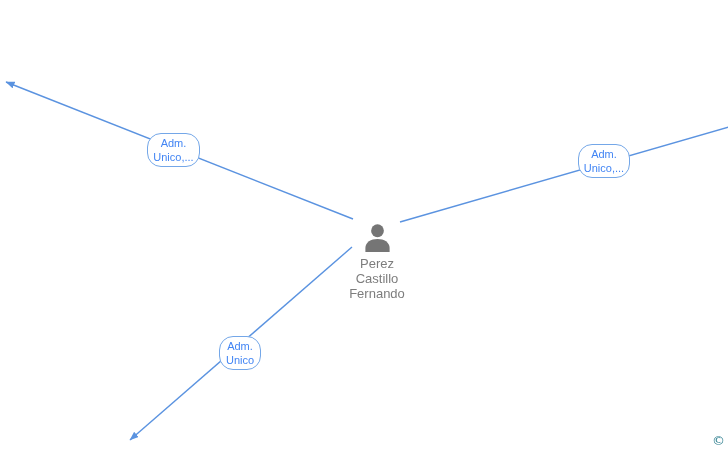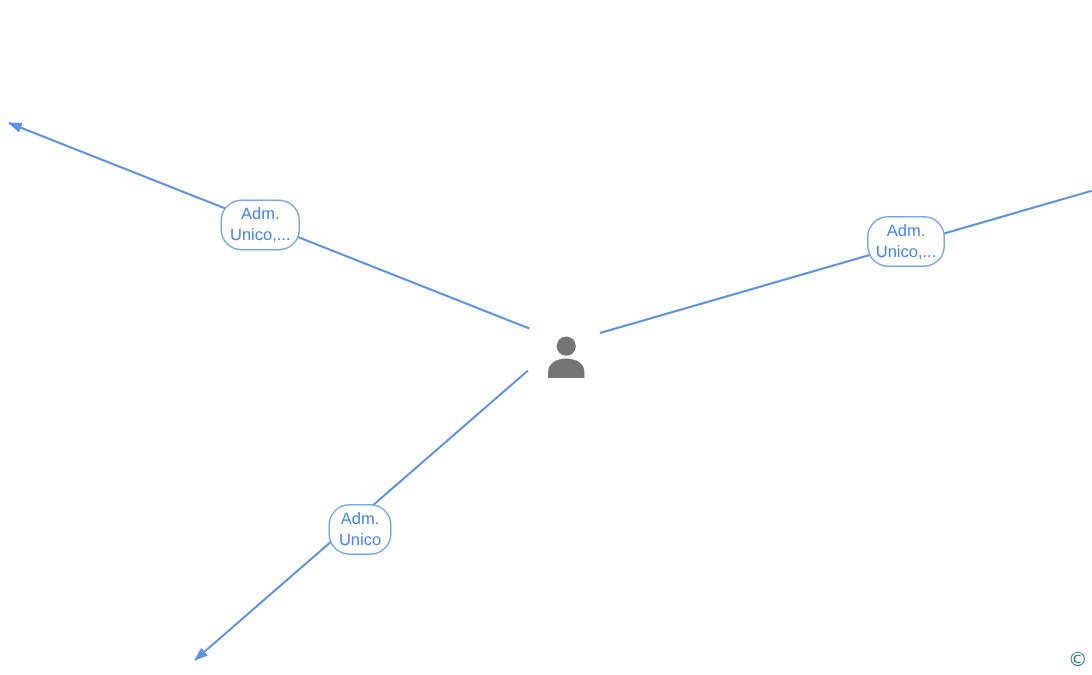--- a/index.html
+++ b/index.html
@@ -116,19 +116,24 @@
   <div class="edge-label lbl-bottom">
     <div>Adm.</div>
     <div>Unico</div>
   </div>
 
   <div class="center-node">
     <svg class="person-icon" viewBox="0 0 32 32">
       <circle cx="16" cy="8" r="6.6" fill="#757575"></circle>
       <path d="M3.5 30 v-4.2 c0 -5.8 5.6 -9.2 12.5 -9.2 s12.5 3.4 12.5 9.2 V30 Z" fill="#757575"></path>
     </svg>
+    <div class="node-name">
+      <div>Perez</div>
+      <div>Castillo</div>
+      <div>Fernando</div>
+    </div>
   </div>
 
   <div class="watermark">
     <span class="wm-copy">©</span>
   </div>
 
 </div>
 
 </body></html>

